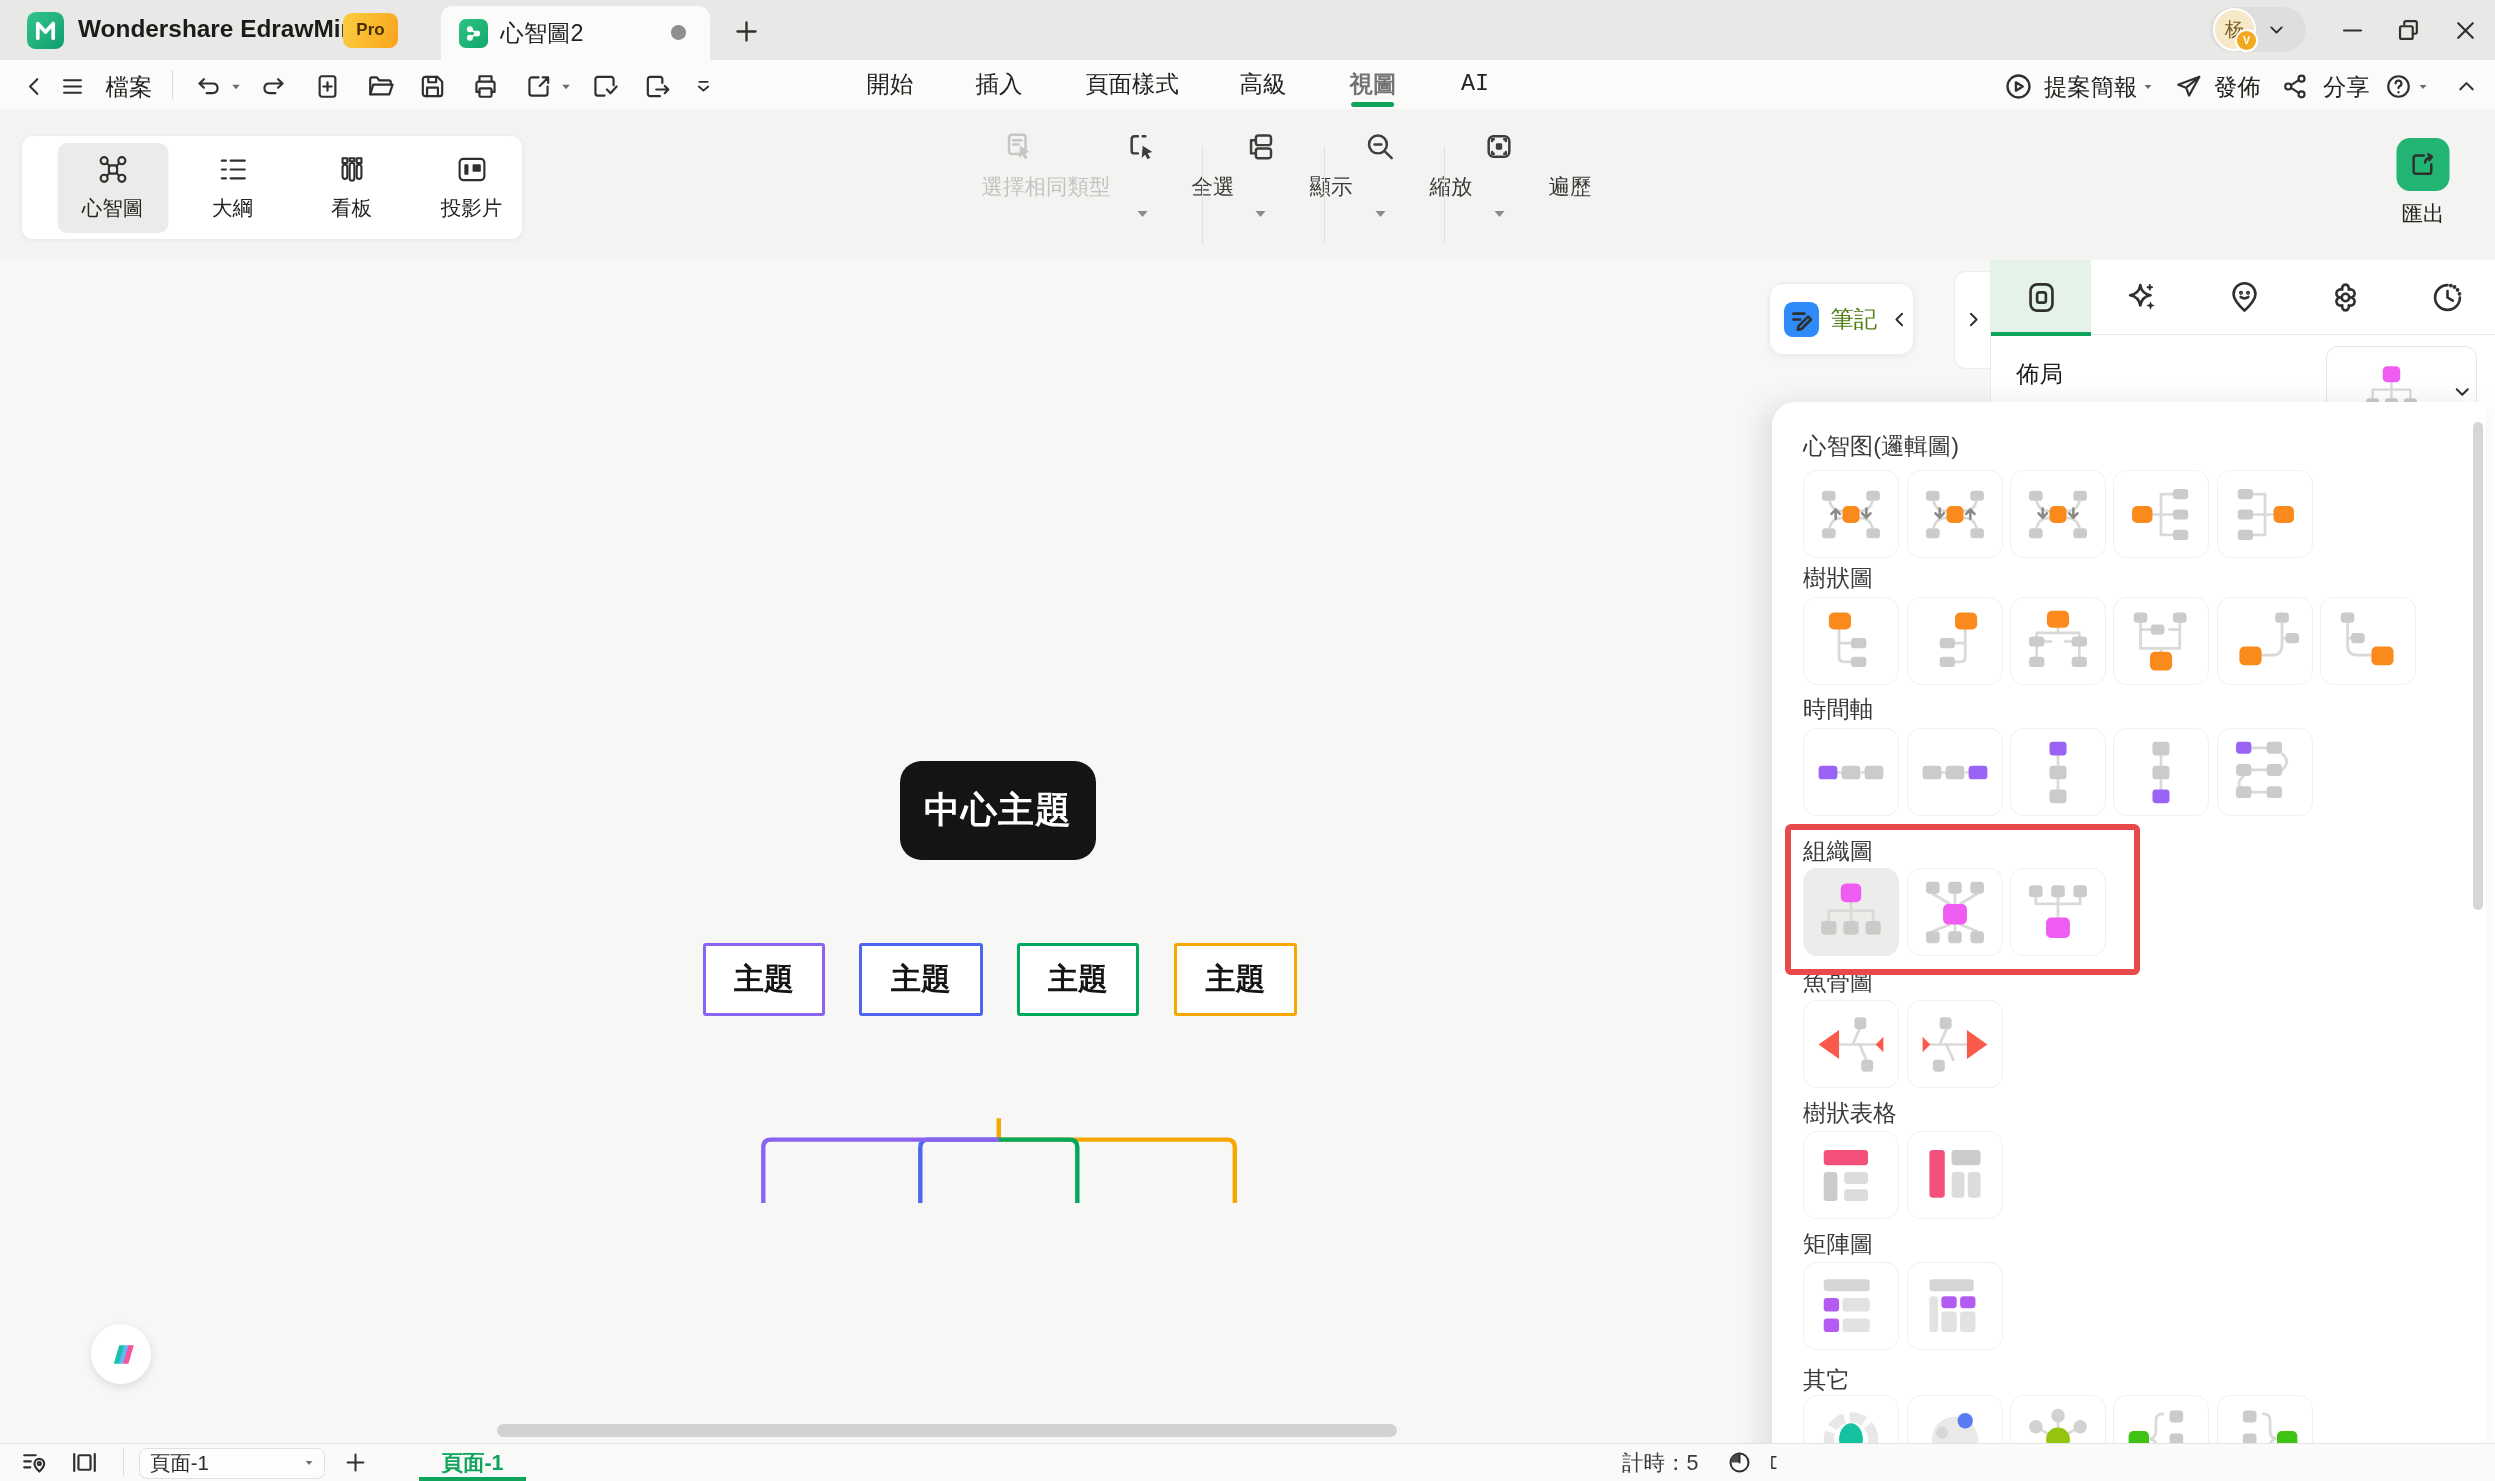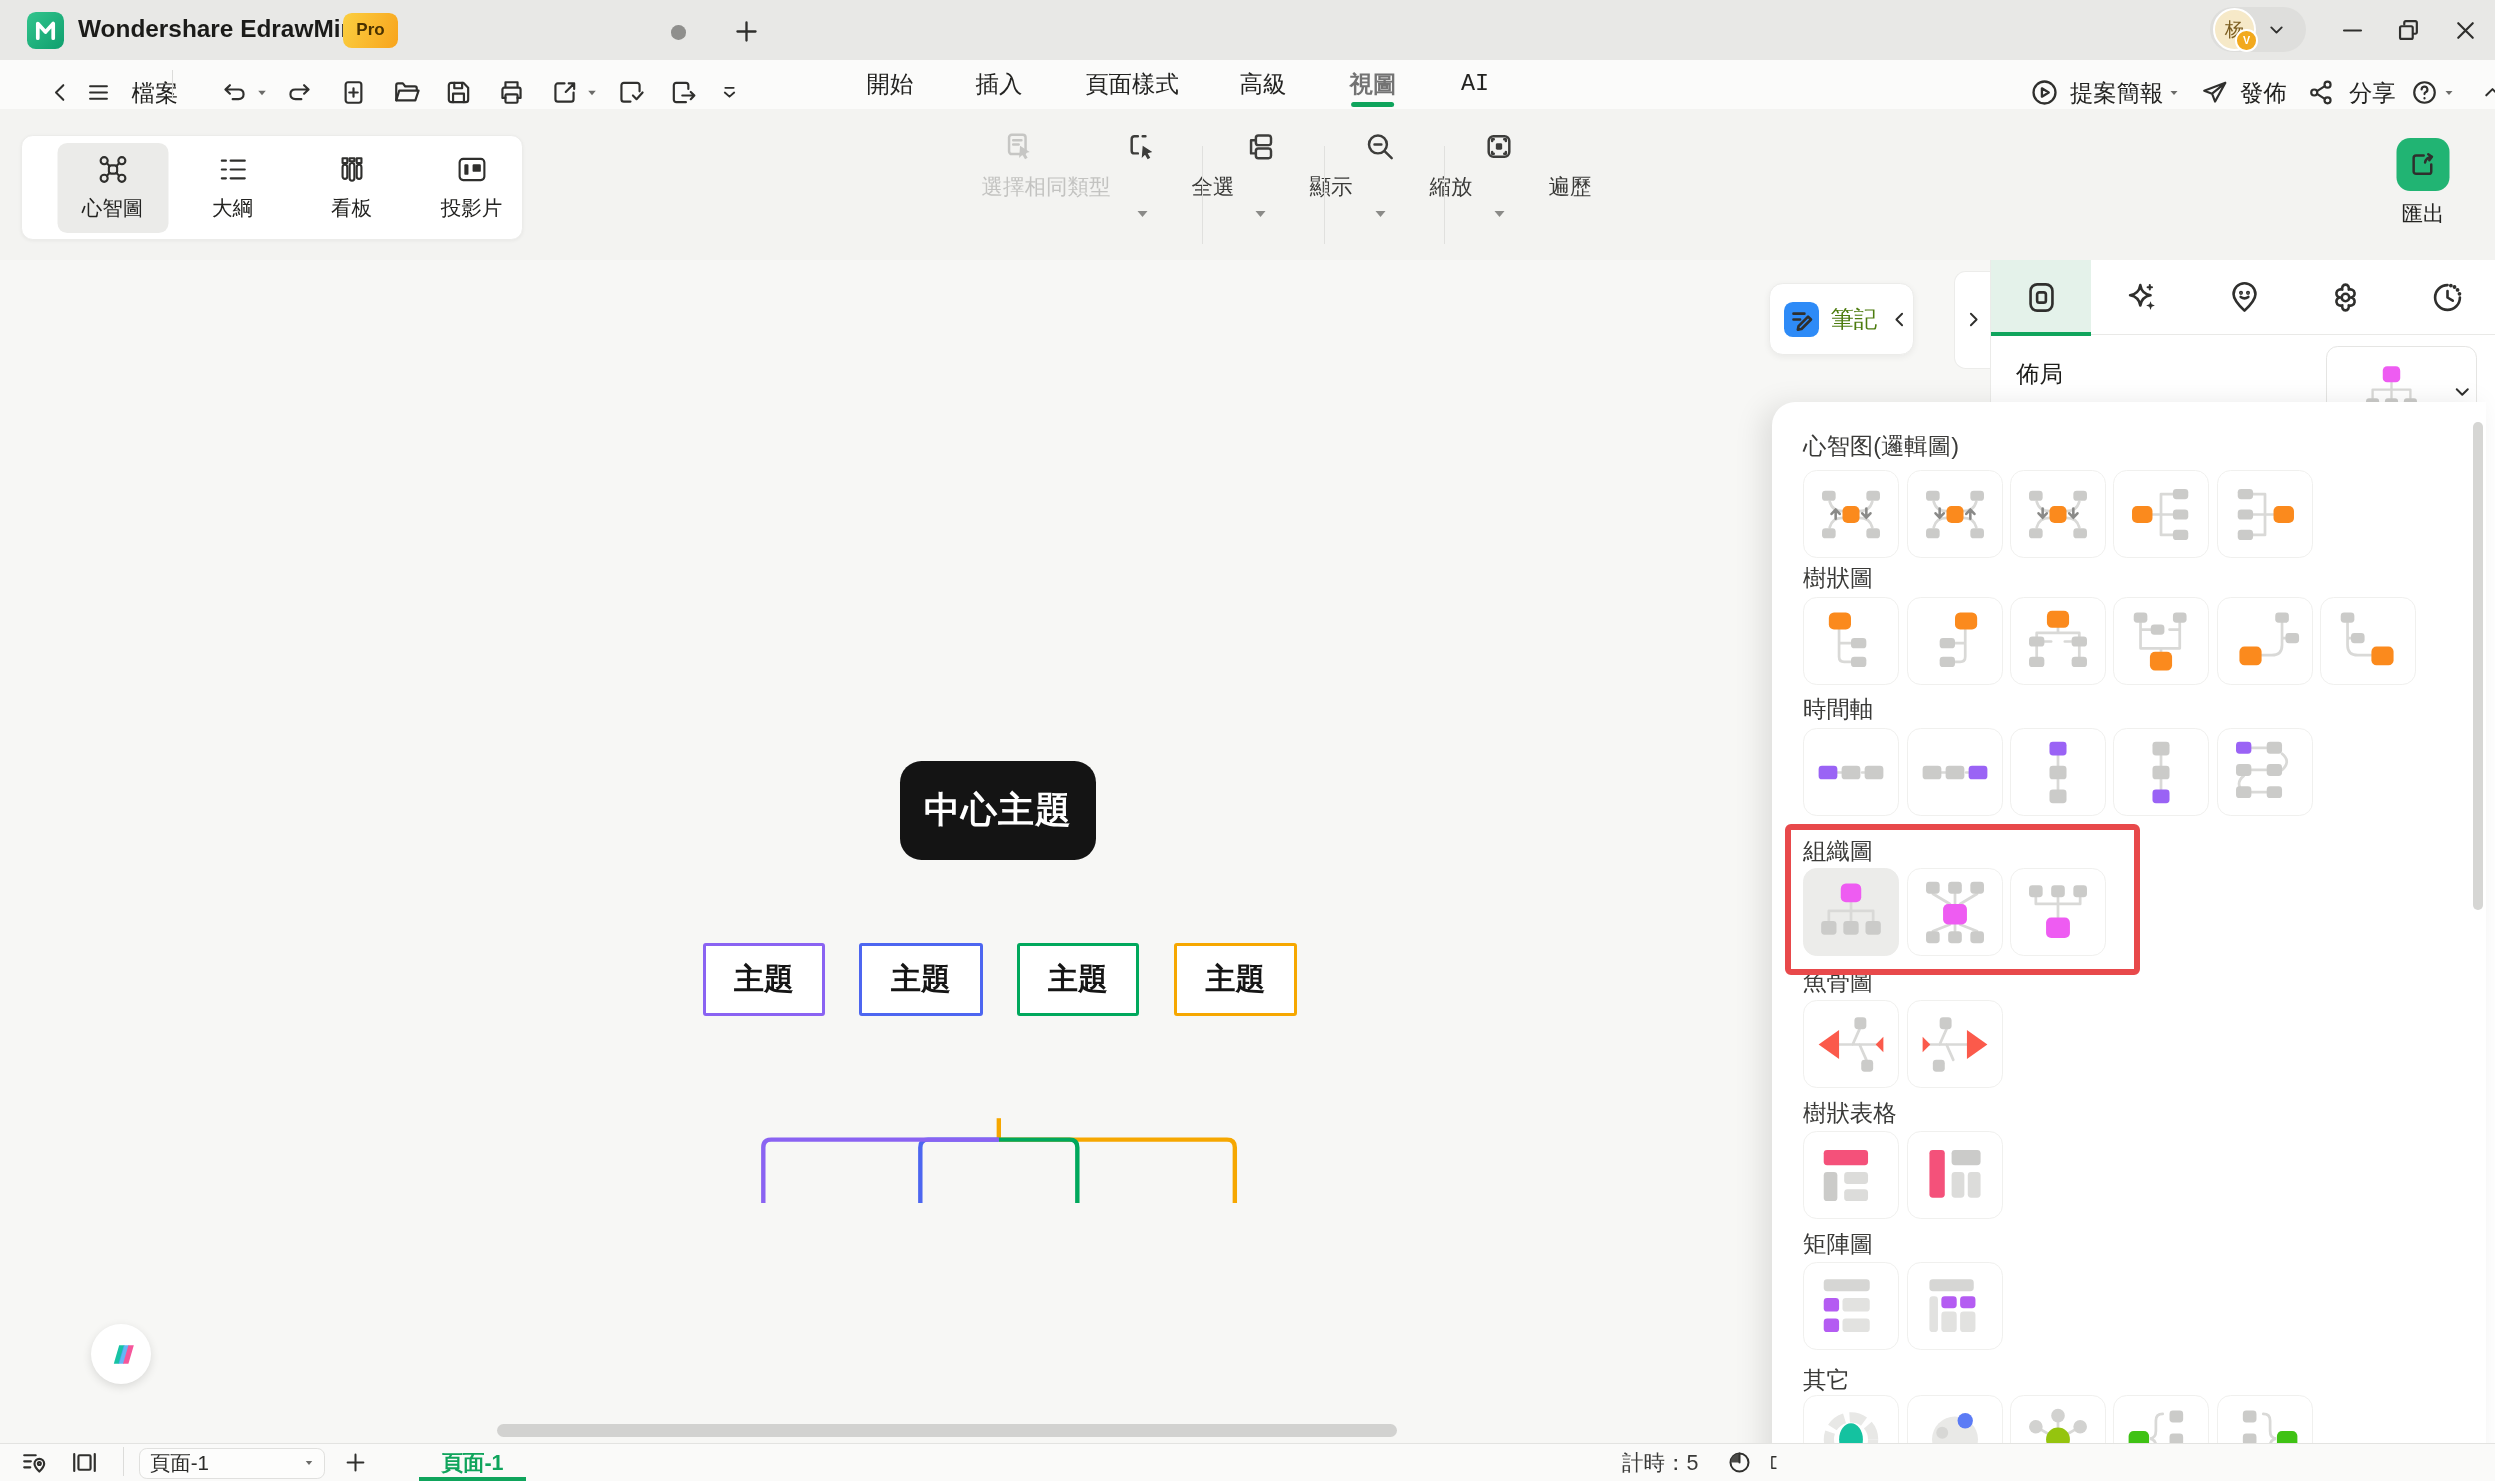--- a/index.html
+++ b/index.html
@@ -31,21 +31,21 @@
                  margin-left:2.9px;display:flex;align-items:center;justify-content:center;
                  font-size:19.5px;color:#7a5c1e;position:relative;}
   #avatar-badge{position:absolute;right:-3.9px;bottom:-2.9px;width:18.5px;height:18.5px;border-radius:50%;
                 background:#f2a91e;border:2px solid #fff;color:#fff;font-size:10.7px;font-weight:700;
                 display:flex;align-items:center;justify-content:center;}
   .winbtn{position:absolute;top:13.7px;width:33px;height:33px;display:flex;align-items:center;justify-content:center;}
 
   
   #menubar{position:absolute;left:0;top:60px;width:2496px;height:49px;background:#fbfbfa;
            border-bottom:1px solid #ebebe9;}
-  .mitem{position:absolute;top:8px;height:49px;display:flex;align-items:center;justify-content:center;margin-left:26px;}
+  .mitem{position:absolute;top:2px;height:49px;display:flex;align-items:center;justify-content:center;}
   .vdiv{position:absolute;top:9.8px;width:1px;height:29px;background:#dcdcda;}
   .menu{position:absolute;top:0;height:48px;transform:translateX(-50%);display:flex;align-items:center;
         font-size:23.4px;color:#232321;}
   .menu.active{color:#737373;font-weight:700;}
   .menu.active::after{content:"";position:absolute;left:50%;transform:translateX(-50%);bottom:1px;
         width:43px;height:4.9px;border-radius:2.9px;background:#0fa45c;}
   .mr-label{font-size:23.4px;color:#232321;margin:0 5.9px;}
   .caret{width:0;height:0;border-left:5.9px solid transparent;border-right:5.9px solid transparent;
          border-top:6.8px solid #6b6b69;}
 
@@ -128,20 +128,33 @@
 <div id="app">
 
   <div id="titlebar">
     <div id="applogo">
       <svg width="37" height="37" viewBox="0 0 24 24">
           <path d="M7 17 V7.5 L12 13 L17 7.5 V17" stroke="#fff" stroke-width="2.4" fill="none" stroke-linecap="round" stroke-linejoin="round"></path>
         </svg>
     </div>
     <div id="appname">Wondershare EdrawMind</div>
     <div id="probadge">Pro</div>
+    <div id="doctab">
+      <div class="dicon">
+        <svg width="29" height="29" viewBox="0 0 24 24">
+            <g stroke="#fff" stroke-width="1.6" fill="#fff">
+              <circle cx="9" cy="8.5" r="1.7"></circle>
+              <circle cx="15" cy="12" r="1.7"></circle>
+              <circle cx="9" cy="15.5" r="1.7"></circle>
+              <path d="M9 8.5 L15 12 L9 15.5" fill="none"></path>
+            </g>
+          </svg>
+      </div>
+      <div class="dtitle">心智圖2</div>
+    </div>
     <div id="dirty-dot"></div>
     <div id="newtab">
       <svg width="31" height="31" viewBox="0 0 24 24" class="ic" stroke-width="1.6">
           <path d="M12 5 V19 M5 12 H19"></path>
         </svg>
     </div>
     <div id="avatar-pill">
       <div id="avatar-circle">
         <span>杨</span>
         <div id="avatar-badge">V</div>

